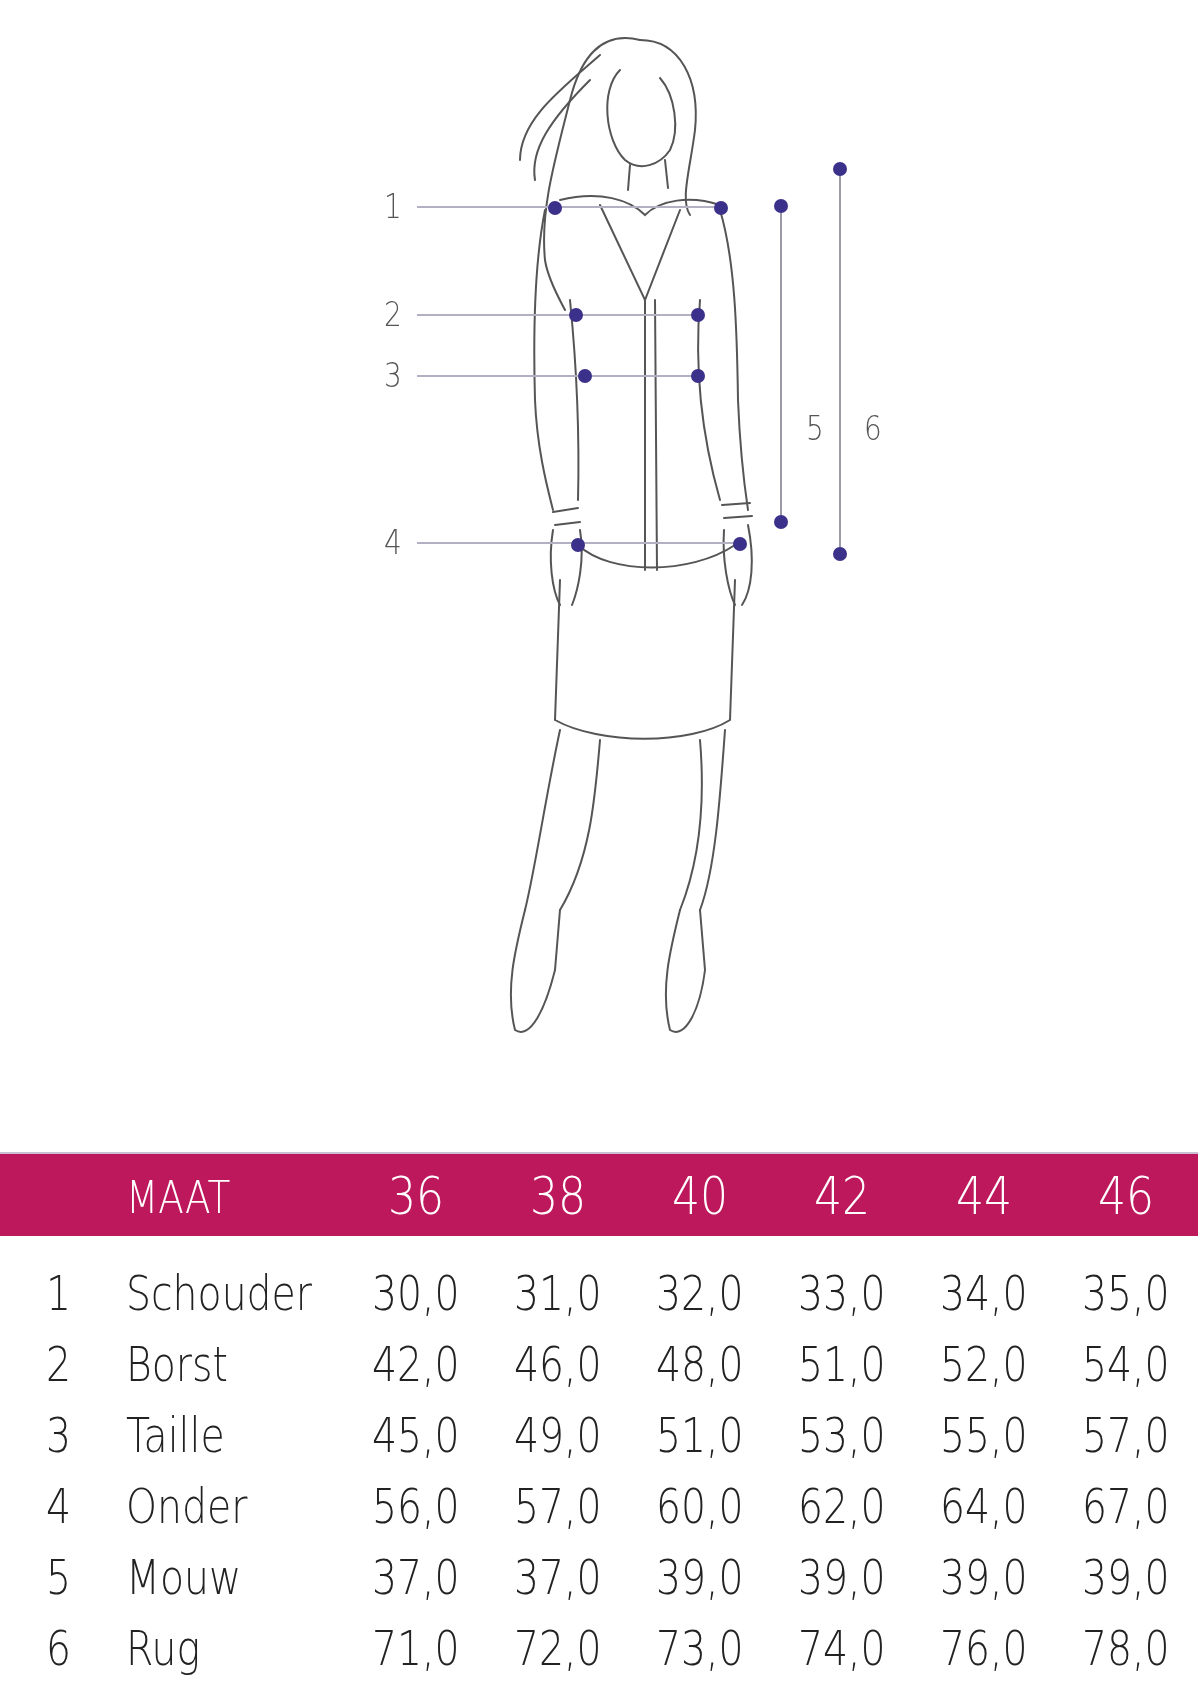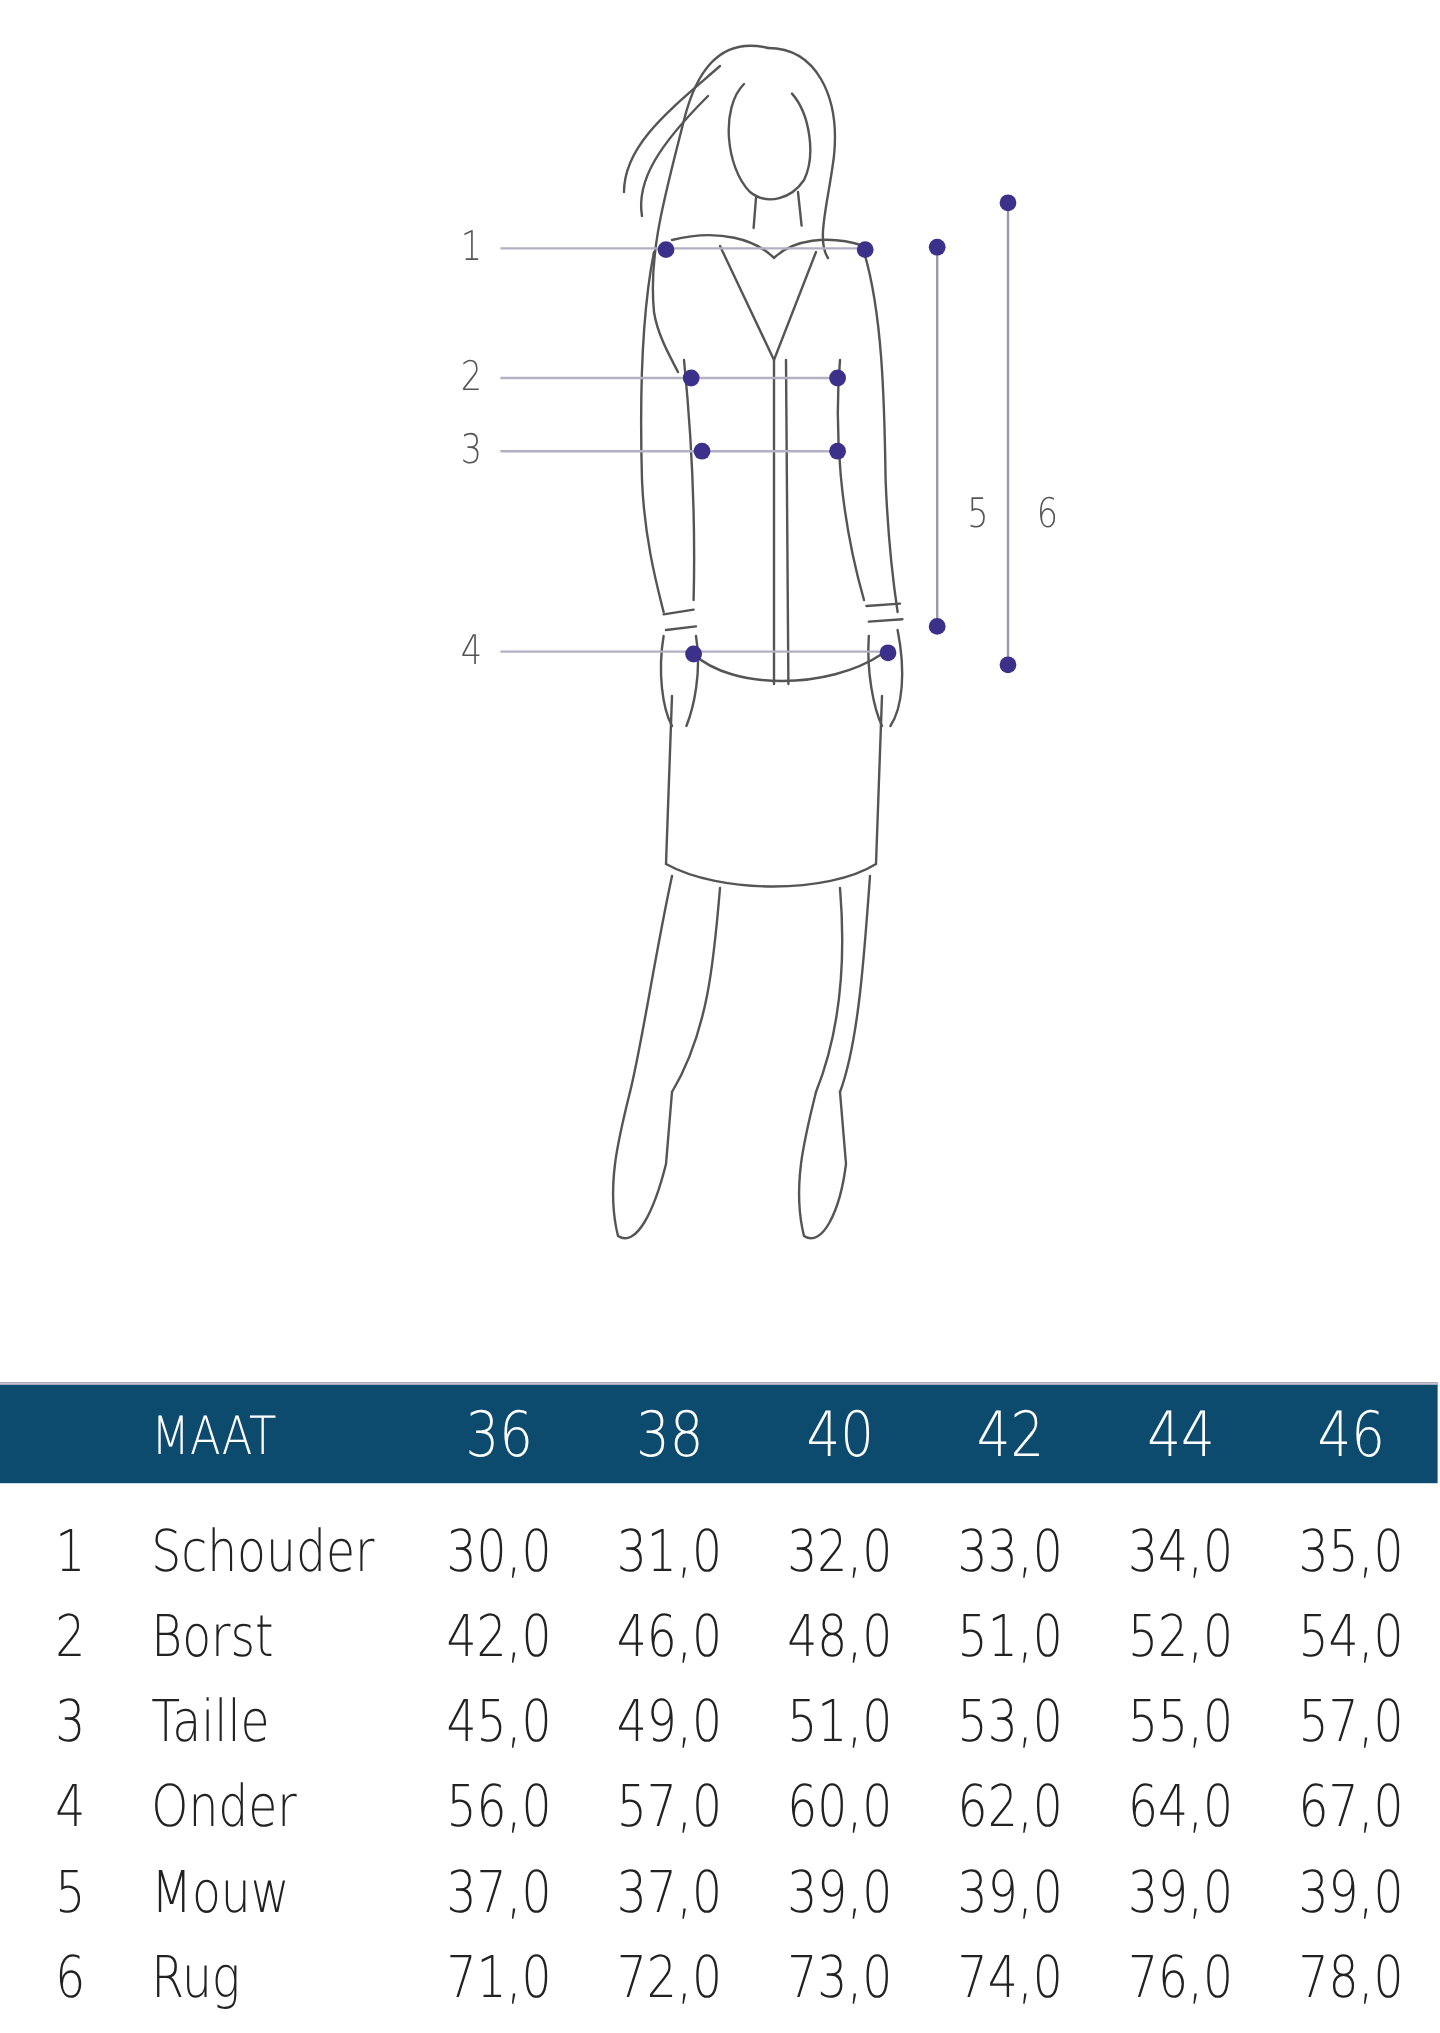--- a/index.html
+++ b/index.html
@@ -3,21 +3,21 @@
   <meta charset="utf-8">
   <style>
     html, body { margin: 0; padding: 0; background: #ffffff; }
     body { width: 1200px; height: 1694px; position: relative; overflow: hidden;
            font-family: "DejaVu Sans", sans-serif; color: #222; }
     .illustration { position: absolute; left: 0; top: 0; width: 1200px; height: 1060px; }
     .illustration svg { position: absolute; left: 0; top: 0; }
     .callout-label { position: absolute; font-size: 34px; font-weight: 200; color: #555;
                      font-family: "DejaVu Sans", sans-serif; letter-spacing: 0; transform: scaleX(0.82); transform-origin: left top; }
     .header-bar { position: absolute; left: 0; top: 1152px; width: 1198px; height: 82px;
-                  background: #0c4a6e; border-top: 2px solid #c9bfd3; }
+                  background: #be185d; border-top: 2px solid #c9bfd3; }
     .header-cell { position: absolute; top: 12px; color: #ffffff; font-weight: 200;
                    font-family: "DejaVu Sans", sans-serif; white-space: nowrap;
                    transform: scaleX(0.85); transform-origin: left top; }
     .header-cell.maat { left: 126px; font-size: 44px; top: 18px; }
     .header-cell.size { font-size: 52px; }
     .rows { position: absolute; left: 0; top: 1265px; width: 1200px; }
     .row { position: absolute; left: 0; width: 1200px; height: 70px; }
     .cell { position: absolute; top: 0; font-size: 48px; font-weight: 200; color: #222;
             white-space: nowrap; font-family: "DejaVu Sans", sans-serif;
             transform: scaleX(0.82); transform-origin: left top; }

